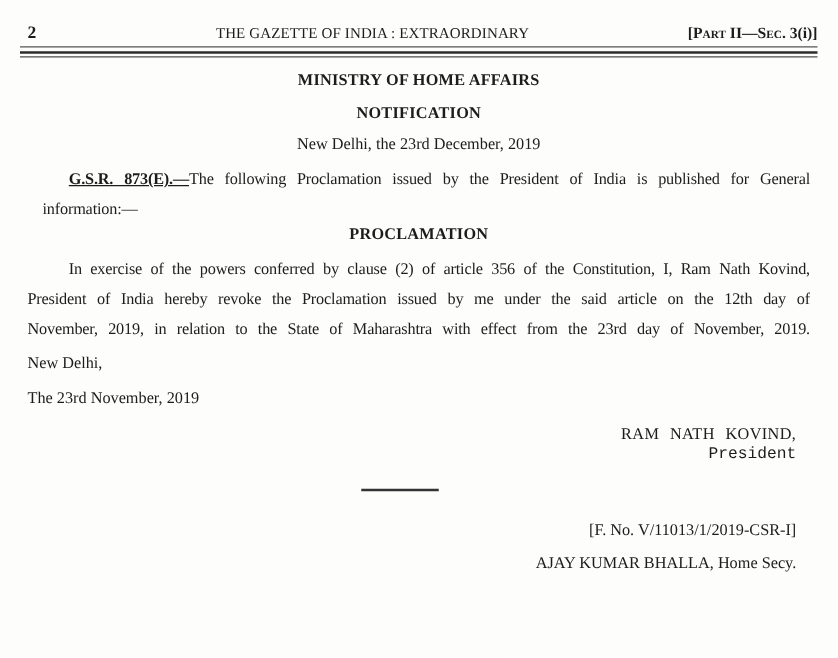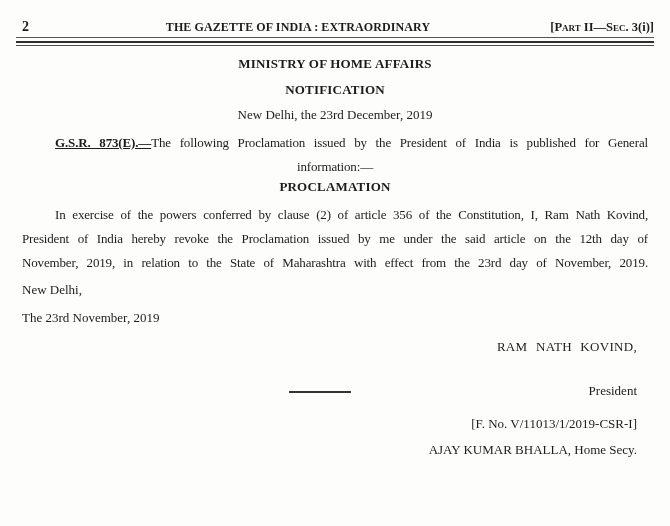--- a/index.html
+++ b/index.html
@@ -17,21 +17,21 @@
     position: absolute;
     top: 19px; left: 22px; right: 16px;
     display: flex;
     align-items: baseline;
   }
   .page-number { font-size: 14px; font-weight: bold; width: 60px; }
   .gazette-title {
     flex: 1;
     text-align: center;
     font-size: 12px;
-    font-weight: bold;
+    font-weight: normal;
     letter-spacing: 0.1px;
     white-space: nowrap;
   }
   .part-label {
     width: 140px;
     text-align: right;
     font-size: 12.5px;
     font-weight: bold;
     white-space: nowrap;
   }
@@ -60,42 +60,42 @@
     letter-spacing: -0.15px;
   }
   .p-gsr  { top: 131px; }
   .p-body { top: 203px; }
   .jline {
     text-align: justify;
     text-align-last: justify;
     height: 24px;
     overflow: hidden;
   }
-  .lline { text-align: center; height: 24px; }
+  .lline { text-align: left; height: 24px; margin-left: 12px; }
   .indent { text-indent: 33px; }
   .bold { font-weight: bold; text-decoration: underline; }
   
   .leftline {
     position: absolute;
     left: 22px;
     font-size: 13px;
     line-height: 16px;
   }
   .place-line { top: 282px; }
   .date-line  { top: 310px; }
   .rightline {
     position: absolute;
     right: 33px;
     text-align: right;
     font-size: 13px;
     line-height: 16px;
     white-space: nowrap;
   }
   .signatory-name  { top: 339px; word-spacing: 5px; letter-spacing: 0.3px; }
-  .signatory-title { top: 383px; }
+  .signatory-title { top: 355px; font-family: Liberation Mono, monospace; }
   .file-number     { top: 416px; margin-left: 22px; }
   .secretary-line  { top: 442px; }
   .sig-divider {
     position: absolute;
     top: 391px; left: 289px;
     width: 62px; height: 2px;
     background: #333;
   }
 </style>
 </head>

